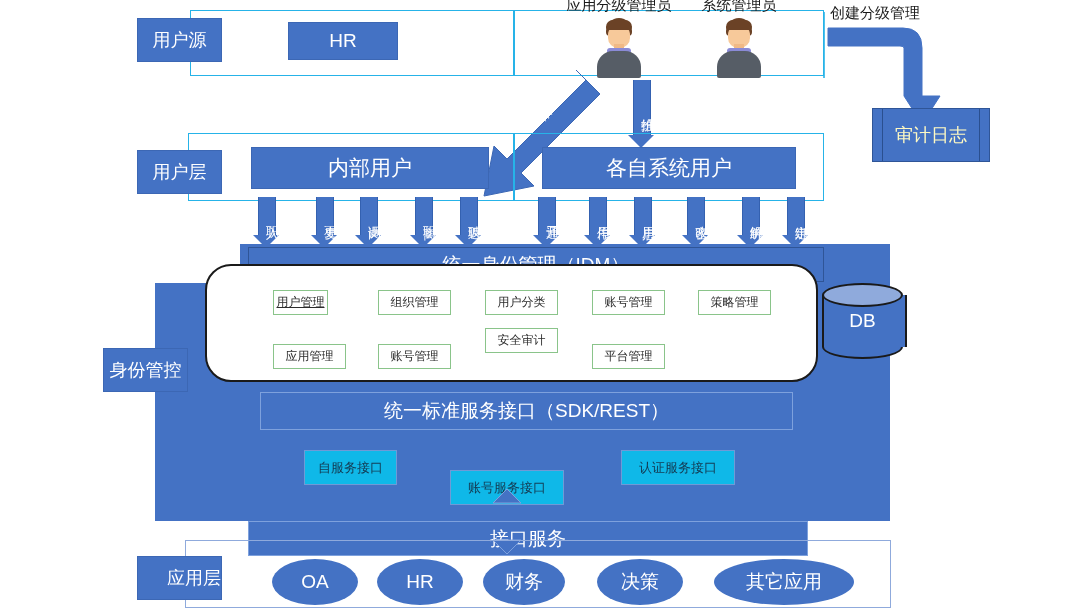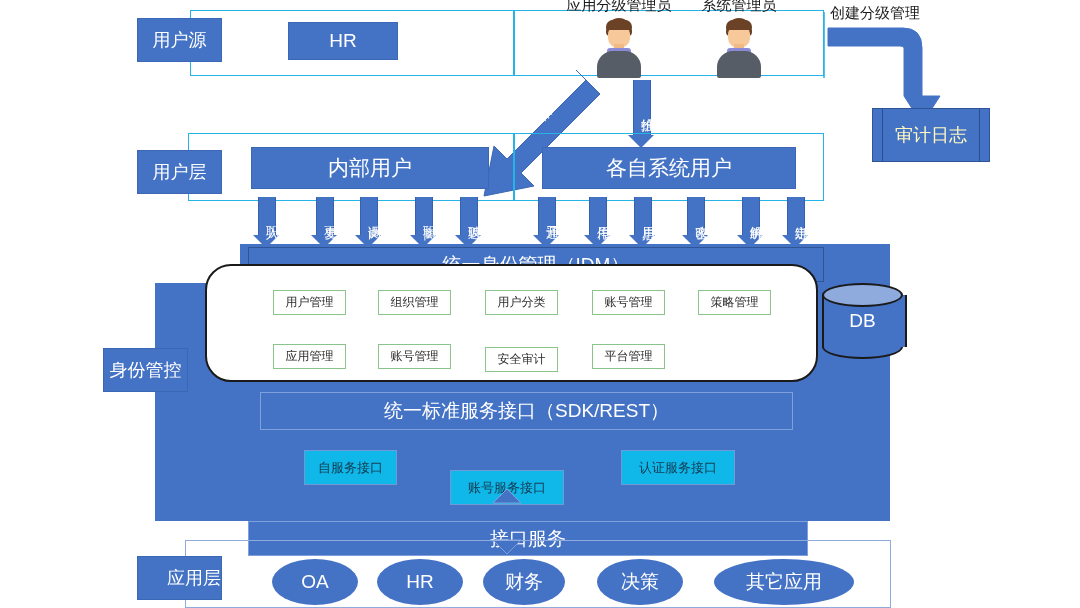--- a/index.html
+++ b/index.html
@@ -337,21 +337,21 @@
   <div class="abs edgelabel" style="left:103px;top:348px;width:85px;height:44px;">
     <span>身份管控</span>
   </div>
 
   <div class="abs headbar" style="left:248px;top:247px;width:576px;height:35px;">
     <span>统一身份管理（IDM）</span>
   </div>
 
   <div class="abs capsule" style="left:205px;top:264px;width:613px;height:118px;"></div>
 
-  <div class="abs chip" style="left:273px;top:290px;width:73px;height:25px;">
+  <div class="abs chip" style="left:273px;top:290px;width:55px;height:25px;text-decoration:underline;">
     <span>用户管理</span>
   </div>
   <div class="abs chip" style="left:378px;top:290px;width:73px;height:25px;">
     <span>组织管理</span>
   </div>
   <div class="abs chip" style="left:485px;top:290px;width:73px;height:25px;">
     <span>用户分类</span>
   </div>
   <div class="abs chip" style="left:592px;top:290px;width:73px;height:25px;">
     <span>账号管理</span>
@@ -359,21 +359,21 @@
   <div class="abs chip" style="left:698px;top:290px;width:73px;height:25px;">
     <span>策略管理</span>
   </div>
 
   <div class="abs chip" style="left:273px;top:344px;width:73px;height:25px;">
     <span>应用管理</span>
   </div>
   <div class="abs chip" style="left:378px;top:344px;width:73px;height:25px;">
     <span>账号管理</span>
   </div>
-  <div class="abs chip" style="left:485px;top:347px;width:73px;height:25px;">
+  <div class="abs chip" style="left:485px;top:328px;width:73px;height:25px;">
     <span>安全审计</span>
   </div>
   <div class="abs chip" style="left:592px;top:344px;width:73px;height:25px;">
     <span>平台管理</span>
   </div>
 
   <div class="db" style="left:822px;top:283px;width:58px;height:76px;padding-left:23px;">
     <div class="bottom"></div>
     <div class="body"></div>
     <div class="top"></div>

